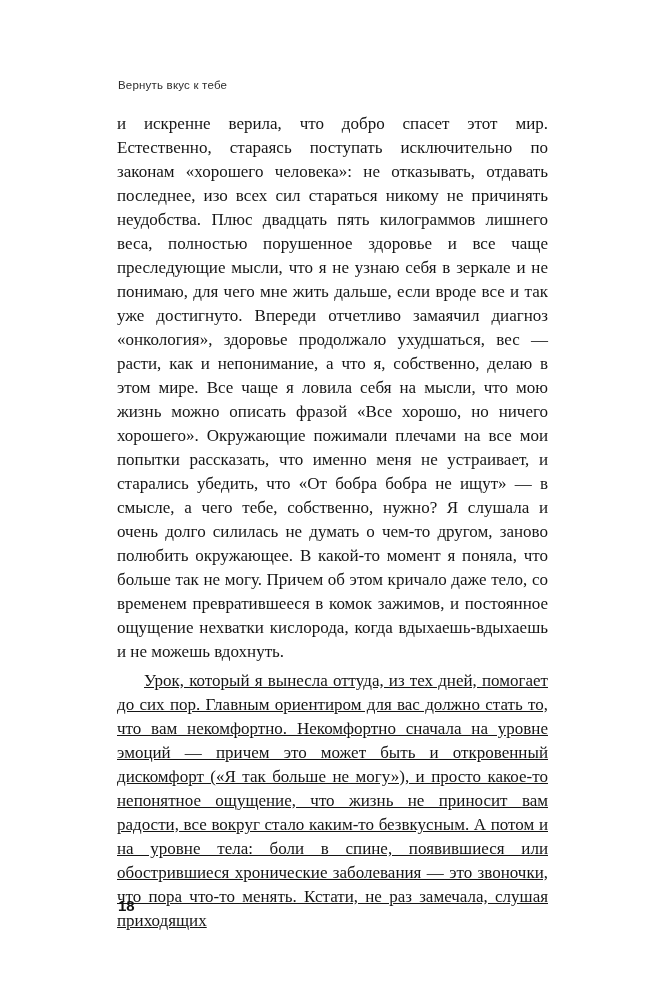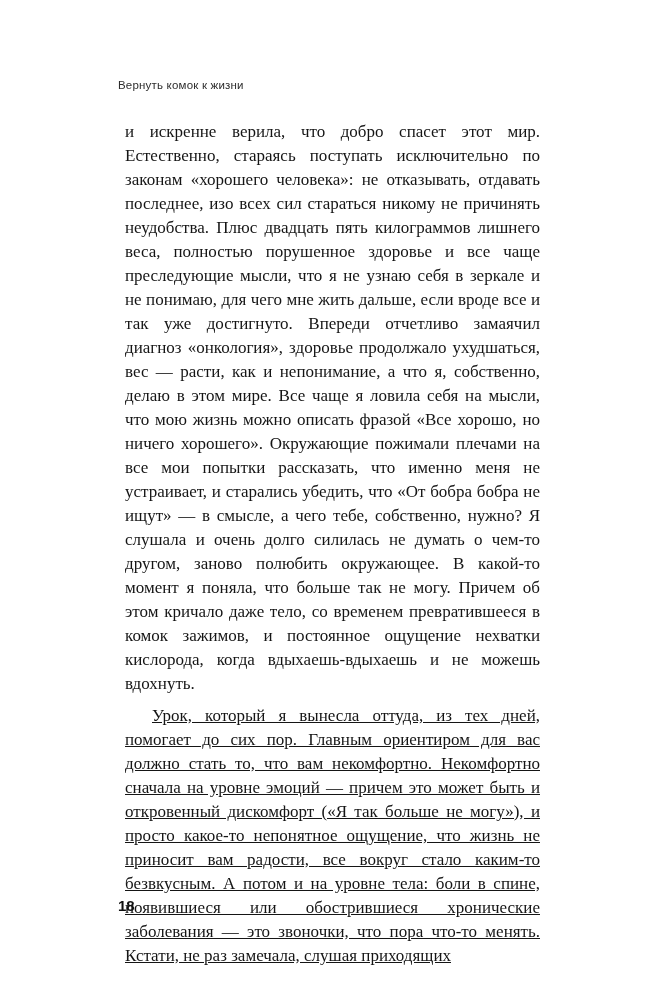--- a/index.html
+++ b/index.html
@@ -28,21 +28,21 @@
     position: absolute;
     top: 112px;
     left: 117px;
     width: 431px;
     font-family: "Liberation Serif", serif;
     font-size: 17px;
     line-height: 24px;
     color: #151515;
   }
   .para {
-    margin: 8px;
+    margin: 0;
     text-align: justify;
     hyphens: auto;
     -webkit-hyphens: auto;
   }
   .para.indented {
     text-indent: 27px;
     margin-top: 5px;
     text-decoration: underline;
   }
   .page-number {
@@ -52,21 +52,21 @@
     font-family: "Liberation Sans", sans-serif;
     font-size: 15px;
     font-weight: 700;
     color: #111111;
   }
 </style>
 </head>
 <body>
 
 <div class="page">
-  <div class="running-header">Вернуть комок к жизни</div>
+  <div class="running-header">Вернуть вкус к тебе</div>
 
   <div class="body-text">
     <p class="para">и искренне верила, что добро спасет этот мир. Естественно, стараясь поступать исключительно по законам «хорошего человека»: не отказывать, отдавать последнее, изо всех сил стараться никому не причинять неудобства. Плюс двадцать пять килограммов лишнего веса, полностью порушенное здоровье и все чаще преследующие мысли, что я не узнаю себя в зеркале и не понимаю, для чего мне жить дальше, если вроде все и так уже достигнуто. Впереди отчетливо замаячил диагноз «онкология», здоровье продолжало ухудшаться, вес — расти, как и непонимание, а что я, собственно, делаю в этом мире. Все чаще я ловила себя на мысли, что мою жизнь можно описать фразой «Все хорошо, но ничего хорошего». Окружающие пожимали плечами на все мои попытки рассказать, что именно меня не устраивает, и старались убедить, что «От бобра бобра не ищут» — в смысле, а чего тебе, собственно, нужно? Я слушала и очень долго силилась не думать о чем-то другом, заново полюбить окружающее. В какой-то момент я поняла, что больше так не могу. Причем об этом кричало даже тело, со временем превратившееся в комок зажимов, и постоянное ощущение нехватки кислорода, когда вдыхаешь-вдыхаешь и не можешь вдохнуть.</p>
     <p class="para indented">Урок, который я вынесла оттуда, из тех дней, помогает до сих пор. Главным ориентиром для вас должно стать то, что вам некомфортно. Некомфортно сначала на уровне эмоций — причем это может быть и откровенный дискомфорт («Я так больше не могу»), и просто какое-то непонятное ощущение, что жизнь не приносит вам радости, все вокруг стало каким-то безвкусным. А потом и на уровне тела: боли в спине, появившиеся или обострившиеся хронические заболевания — это звоночки, что пора что-то менять. Кстати, не раз замечала, слушая приходящих</p>
   </div>
 
   <div class="page-number">18</div>
 </div>
 
 </body></html>

